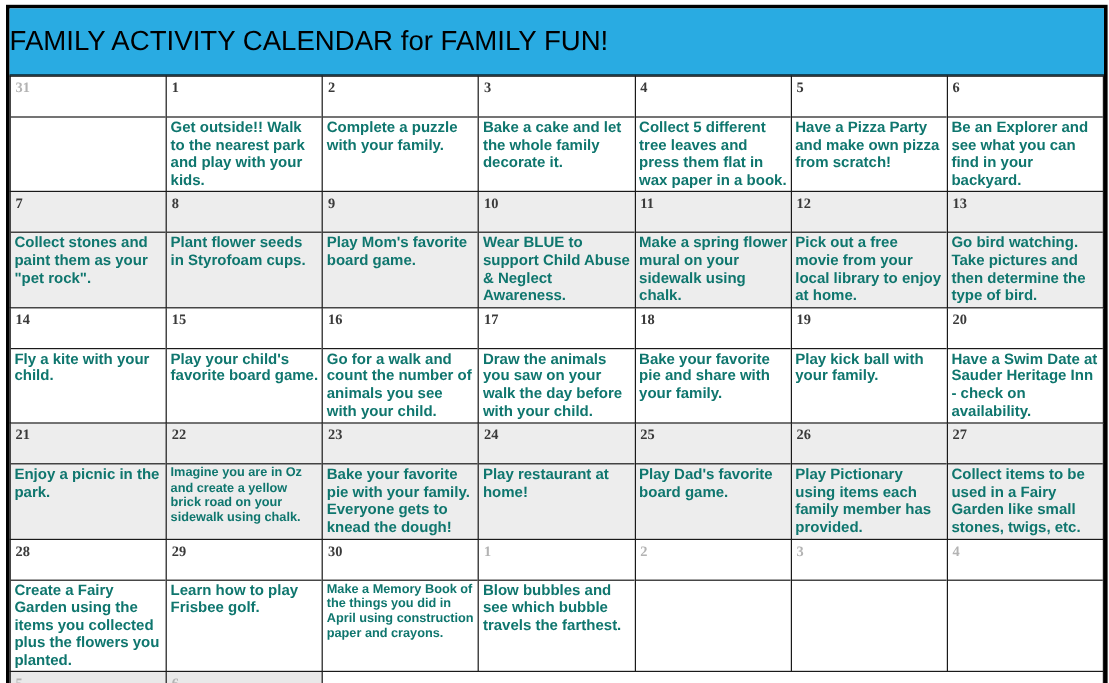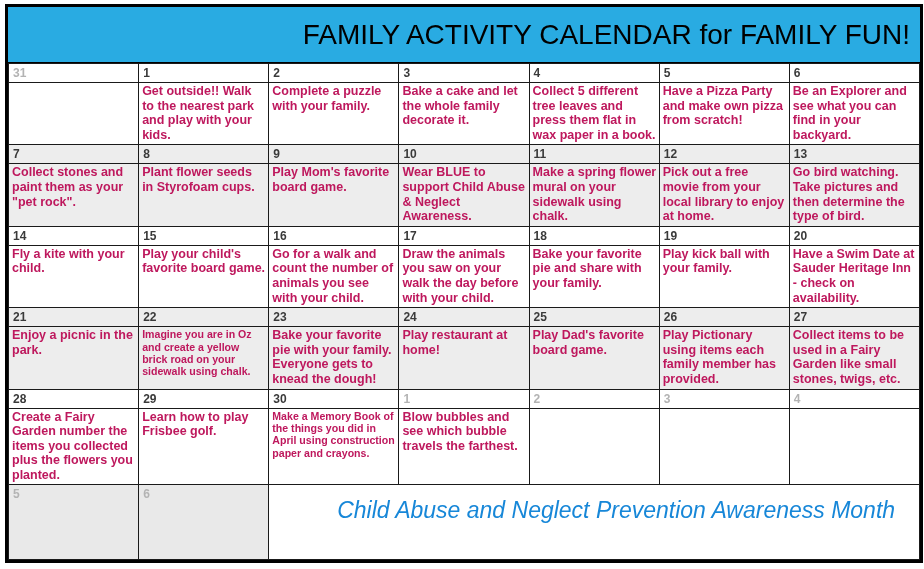--- a/index.html
+++ b/index.html
@@ -10,42 +10,43 @@
   .banner{
     background:#29ABE2;height:55px;display:flex;align-items:center;
     border-bottom:1px solid #000;
   }
   .month{
     font-family:"DejaVu Serif","Liberation Serif",serif;font-weight:bold;
     font-size:33px;color:#000;padding-left:24px;width:236px;flex:0 0 auto;
     letter-spacing:0px;
   }
   .btitle{
-    flex:1;text-align:right;font-size:28px;color:#000;padding-right:10px;
+    flex:1;text-align:left;font-size:23px;color:#000;padding-right:10px;
   }
   table{border-collapse:collapse;width:100%;table-layout:fixed;}
   th.dayhead{
     font-family:"DejaVu Serif","Liberation Serif",serif;font-weight:bold;
     font-size:11.5px;color:#000;height:26px;background:#fff;border:none;
     border-bottom:1px solid #000;text-align:center;letter-spacing:.3px;
   }
   td.cell{
     border:1px solid #1a1a1a;vertical-align:top;padding:0;height:79px;
     background:#fff;
   }
   tr.alt td.cell{background:#EDEDED;}
   td.cell.hl{background:#BEE4F7;}
   .num{
     font-size:12px;font-weight:bold;color:#3a3a3a;
-    padding:1px 0 1px 4px;height:16px;line-height:16px;
+    padding:1px 0 16px 4px;height:16px;line-height:16px;
     border-bottom:1px solid #1a1a1a;
+    font-family:Liberation Serif, serif;
   }
   .num.dim{color:#b3b3b3;}
   .txt{
-    font-size:12.5px;line-height:14.6px;font-weight:bold;color:#be185d;
+    font-size:12.5px;line-height:14.6px;font-weight:bold;color:#0f766e;
     padding:1px 2px 2px 3px;word-wrap:break-word;
   }
   .txt.small{font-size:10.6px;line-height:12.4px;}
   tr.bottom td{border:1px solid #1a1a1a;height:74px;vertical-align:top;padding:0;}
   td.graycell{background:#E9E9E9;}
   td.graycell .num{border-bottom:none;}
   td.nbr{border-right:hidden;}
   td.footer-cell{background:#fff;vertical-align:bottom;}
   .footer-text{
     color:#1787D8;font-style:italic;font-size:23px;font-weight:500;
@@ -183,21 +184,21 @@
       </td>
       <td class="cell">
         <div class="num">27</div>
         <div class="txt">Collect items to be used in a Fairy Garden like small stones, twigs, etc.</div>
       </td>
     </tr>
 
     <tr>
       <td class="cell">
         <div class="num">28</div>
-        <div class="txt">Create a Fairy Garden number the items you collected plus the flowers you planted.</div>
+        <div class="txt">Create a Fairy Garden using the items you collected plus the flowers you planted.</div>
       </td>
       <td class="cell">
         <div class="num">29</div>
         <div class="txt">Learn how to play Frisbee golf.</div>
       </td>
       <td class="cell">
         <div class="num">30</div>
         <div class="txt small">Make a Memory Book of the things you did in April using construction paper and crayons.</div>
       </td>
       <td class="cell">

